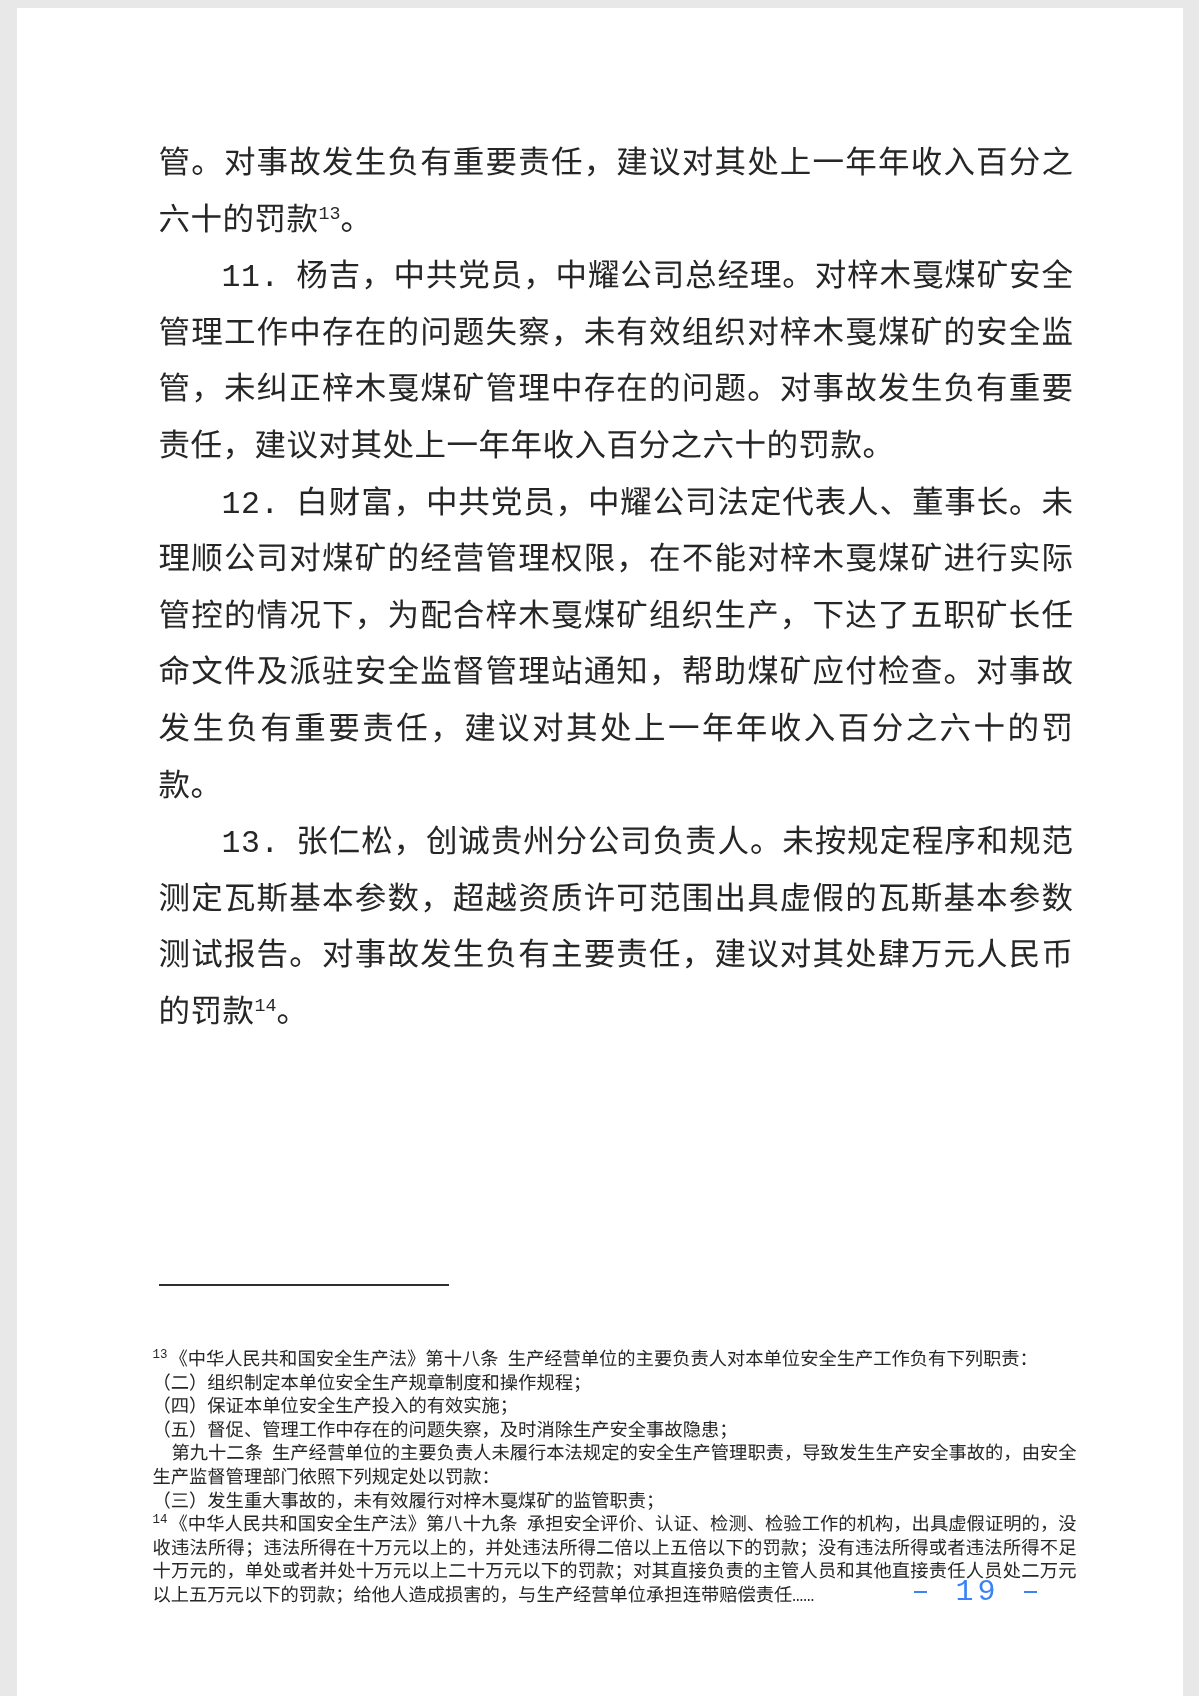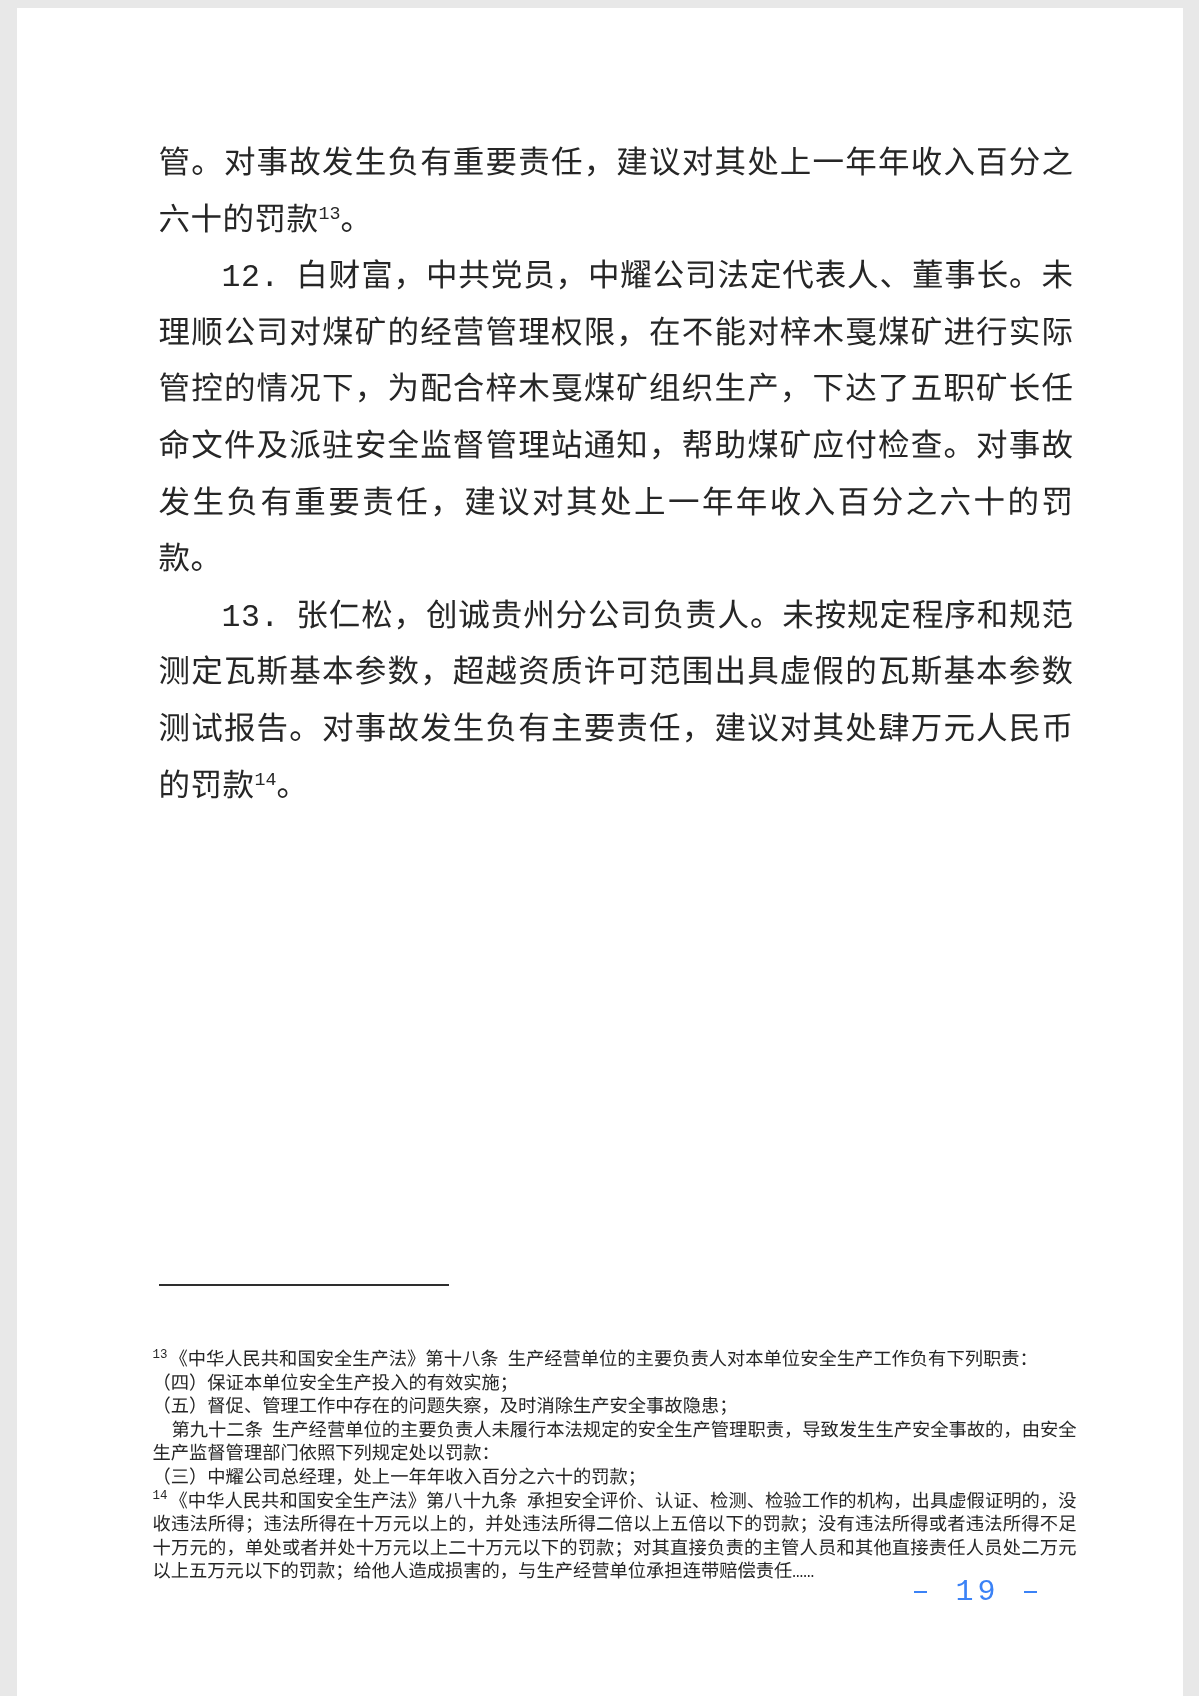--- a/index.html
+++ b/index.html
@@ -92,39 +92,41 @@
 </head>
 <body>
 
 <div class="page">
 
   <div class="body-text">
 
     <p class="para-cont"><span>管。对事故发生负有重要责任，建议对其处上一年年收入百分之六十的罚款</span><sup class="fnref">13</sup><span>。</span></p>
 
 
+    <p class="para-indent"><span>11. 杨吉，中共党员，中耀公司总经理。对梓木戛煤矿安全管理工作中存在的问题失察，未有效组织对梓木戛煤矿的安全监管，未纠正梓木戛煤矿管理中存在的问题。对事故发生负有重要责任，建议对其处上一年年收入百分之六十的罚款。</span></p>
 
     <p class="para-indent"><span>12. 白财富，中共党员，中耀公司法定代表人、董事长。未理顺公司对煤矿的经营管理权限，在不能对梓木戛煤矿进行实际管控的情况下，为配合梓木戛煤矿组织生产，下达了五职矿长任命文件及派驻安全监督管理站通知，帮助煤矿应付检查。对事故发生负有重要责任，建议对其处上一年年收入百分之六十的罚款。</span></p>
 
     <p class="para-indent"><span>13. 张仁松，创诚贵州分公司负责人。未按规定程序和规范测定瓦斯基本参数，超越资质许可范围出具虚假的瓦斯基本参数测试报告。对事故发生负有主要责任，建议对其处肆万元人民币的罚款</span><sup class="fnref">14</sup><span>。</span></p>
 
   </div>
 
   <div class="fn-sep"></div>
 
   <div class="footnotes">
 
     <p><sup class="fn-marker">13</sup><span>《中华人民共和国安全生产法》第十八条 生产经营单位的主要负责人对本单位安全生产工作负有下列职责：</span></p>
 
+    <p>（二）组织制定本单位安全生产规章制度和操作规程；</p>
     <p>（四）保证本单位安全生产投入的有效实施；</p>
     <p>（五）督促、管理工作中存在的问题失察，及时消除生产安全事故隐患；</p>
 
     <p class="fn-clause">第九十二条 生产经营单位的主要负责人未履行本法规定的安全生产管理职责，导致发生生产安全事故的，由安全生产监督管理部门依照下列规定处以罚款：</p>
 
-    <p>（三）中耀公司总经理，处上一年年收入百分之六十的罚款；</p>
+    <p>（三）发生重大事故的，未有效履行对梓木戛煤矿的监管职责；</p>
 
     <p><sup class="fn-marker">14</sup><span>《中华人民共和国安全生产法》第八十九条 承担安全评价、认证、检测、检验工作的机构，出具虚假证明的，没收违法所得；违法所得在十万元以上的，并处违法所得二倍以上五倍以下的罚款；没有违法所得或者违法所得不足十万元的，单处或者并处十万元以上二十万元以下的罚款；对其直接负责的主管人员和其他直接责任人员处二万元以上五万元以下的罚款；给他人造成损害的，与生产经营单位承担连带赔偿责任……</span></p>
 
   </div>
 
   <div class="page-number">– 19 –</div>
 
 </div>
 
 </body></html>

